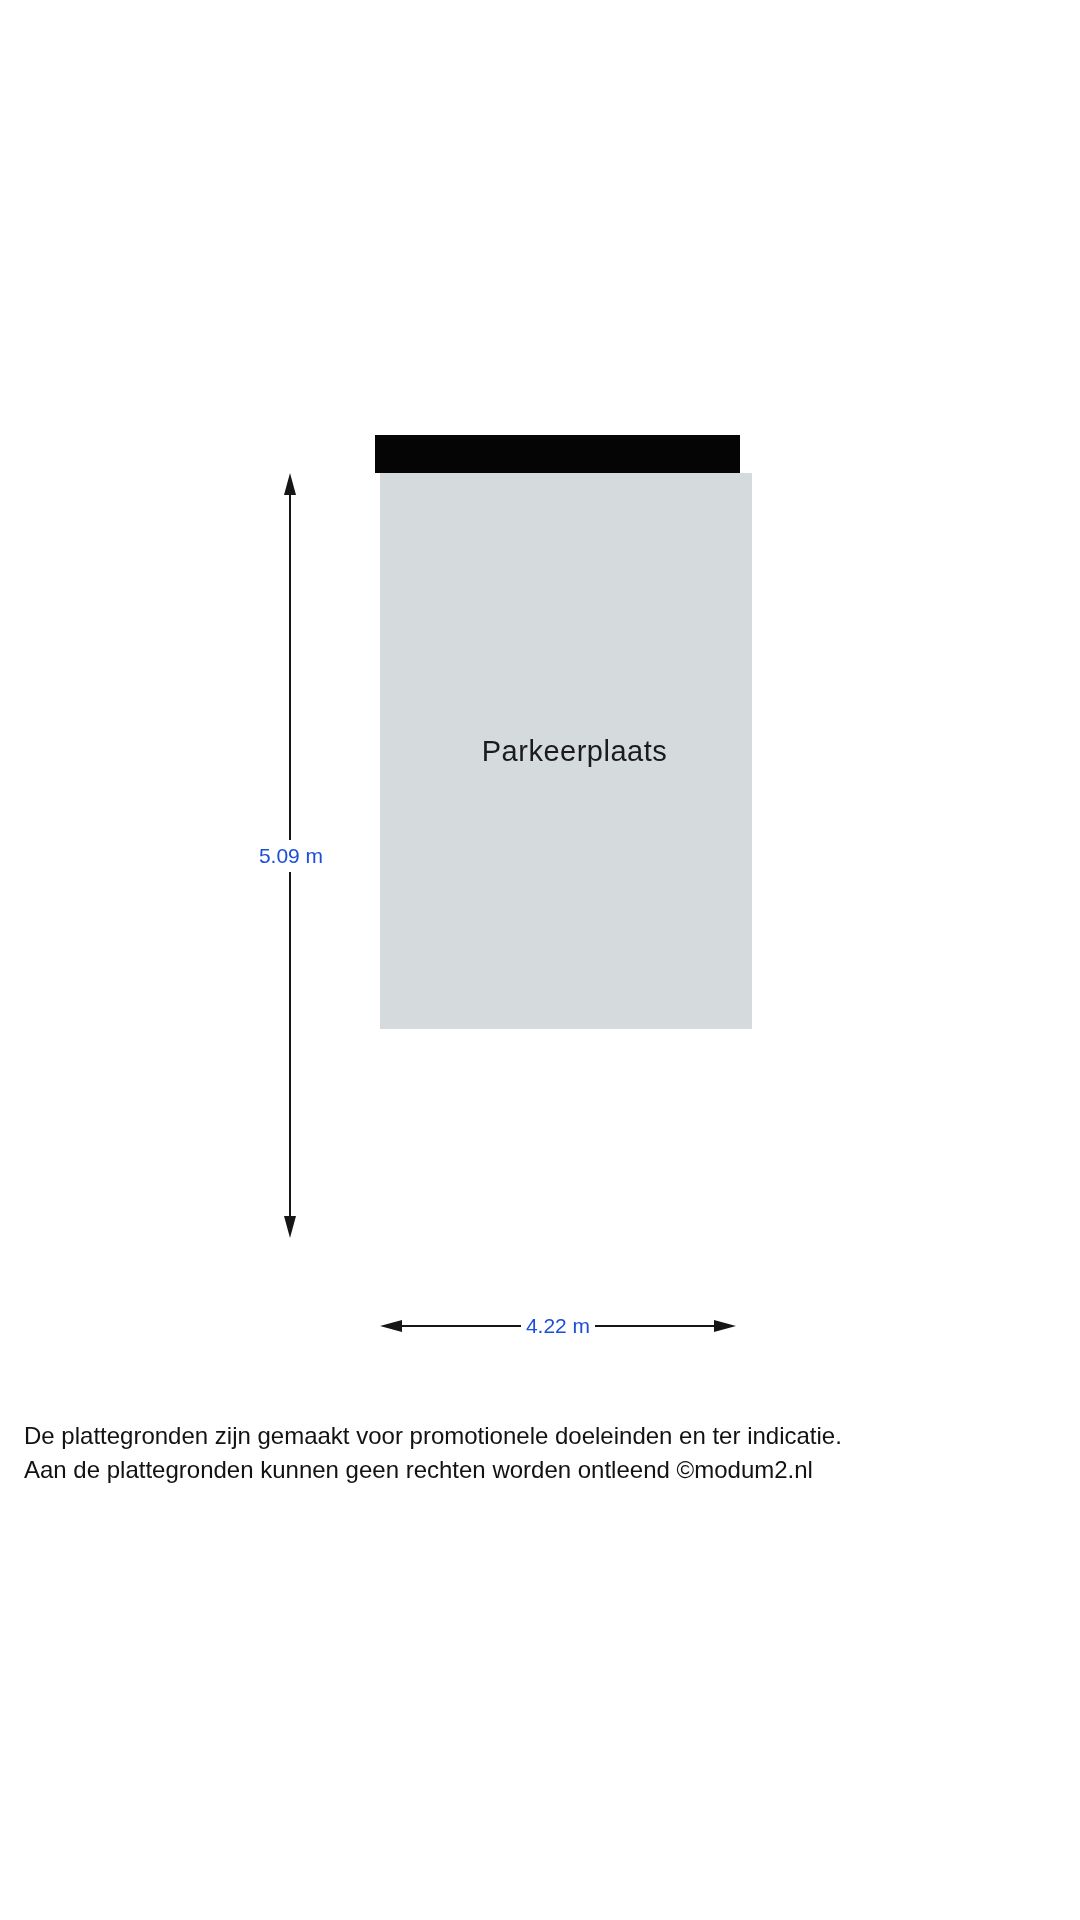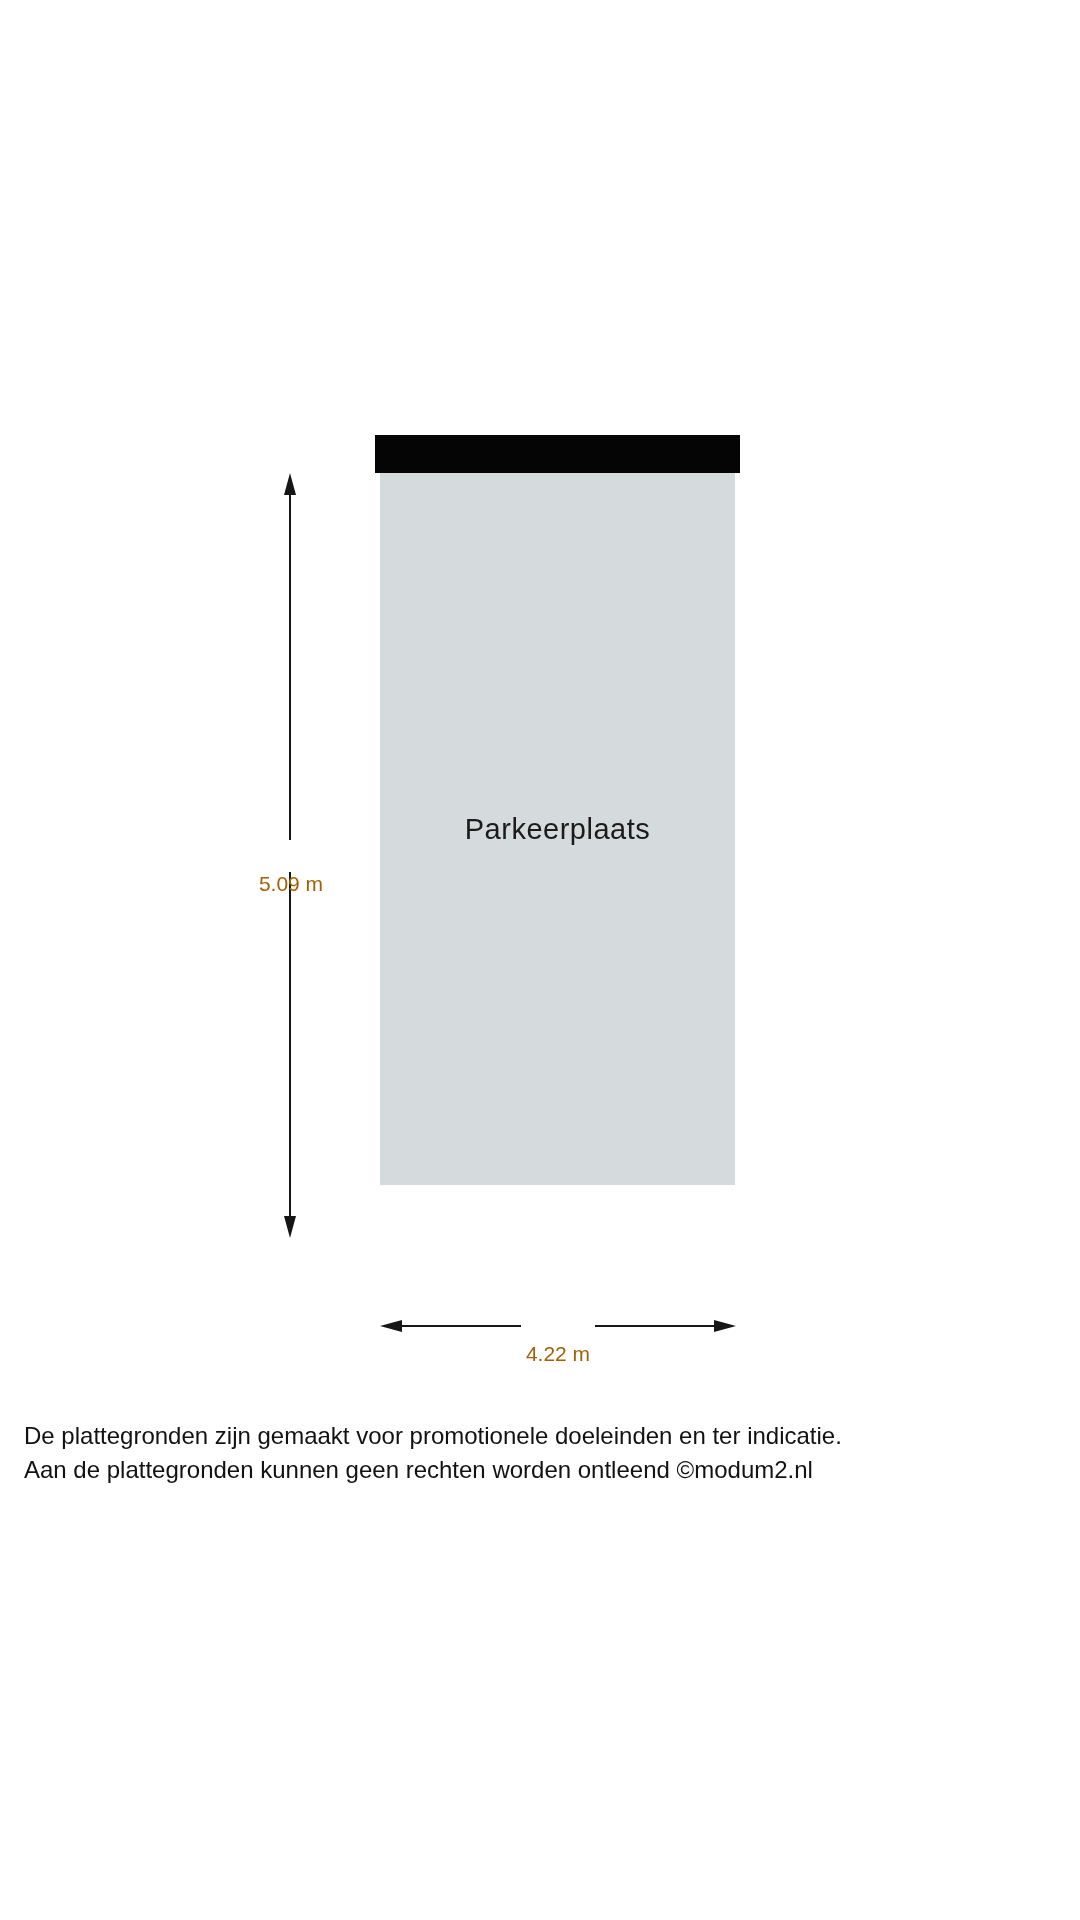--- a/index.html
+++ b/index.html
@@ -22,25 +22,26 @@
     top: 435px;
     width: 365px;
     height: 38px;
     background: #050505;
   }
   .parking-rect {
     position: absolute;
     left: 380px;
     top: 473px;
     width: 355px;
-    height: 712px;
+    height: 556px;
     background: #d5dbdd;
     display: flex;
     align-items: center;
     justify-content: center;
+    padding-left: 17px;
   }
   .room-label {
     font-size: 29px;
     letter-spacing: 0.5px;
     color: #1b1b1b;
     white-space: nowrap;
   }
   
   .vdim-svg {
     position: absolute;
@@ -53,23 +54,22 @@
     position: absolute;
     left: 379px;
     top: 1315px;
     width: 358px;
     height: 22px;
   }
   .dim-label {
     position: absolute;
     transform: translate(-50%, -50%);
     font-size: 21px;
-    color: #a16207;
+    color: #1d4ed8;
     white-space: nowrap;
-    margin-top: 28px;
   }
   .dim-label.vertical { left: 291px; top: 856px; }
   .dim-label.horizontal { left: 558px; top: 1326px; }
   
   .disclaimer {
     position: absolute;
     left: 24px;
     top: 1419px;
     width: 1040px;
     font-size: 24px;

